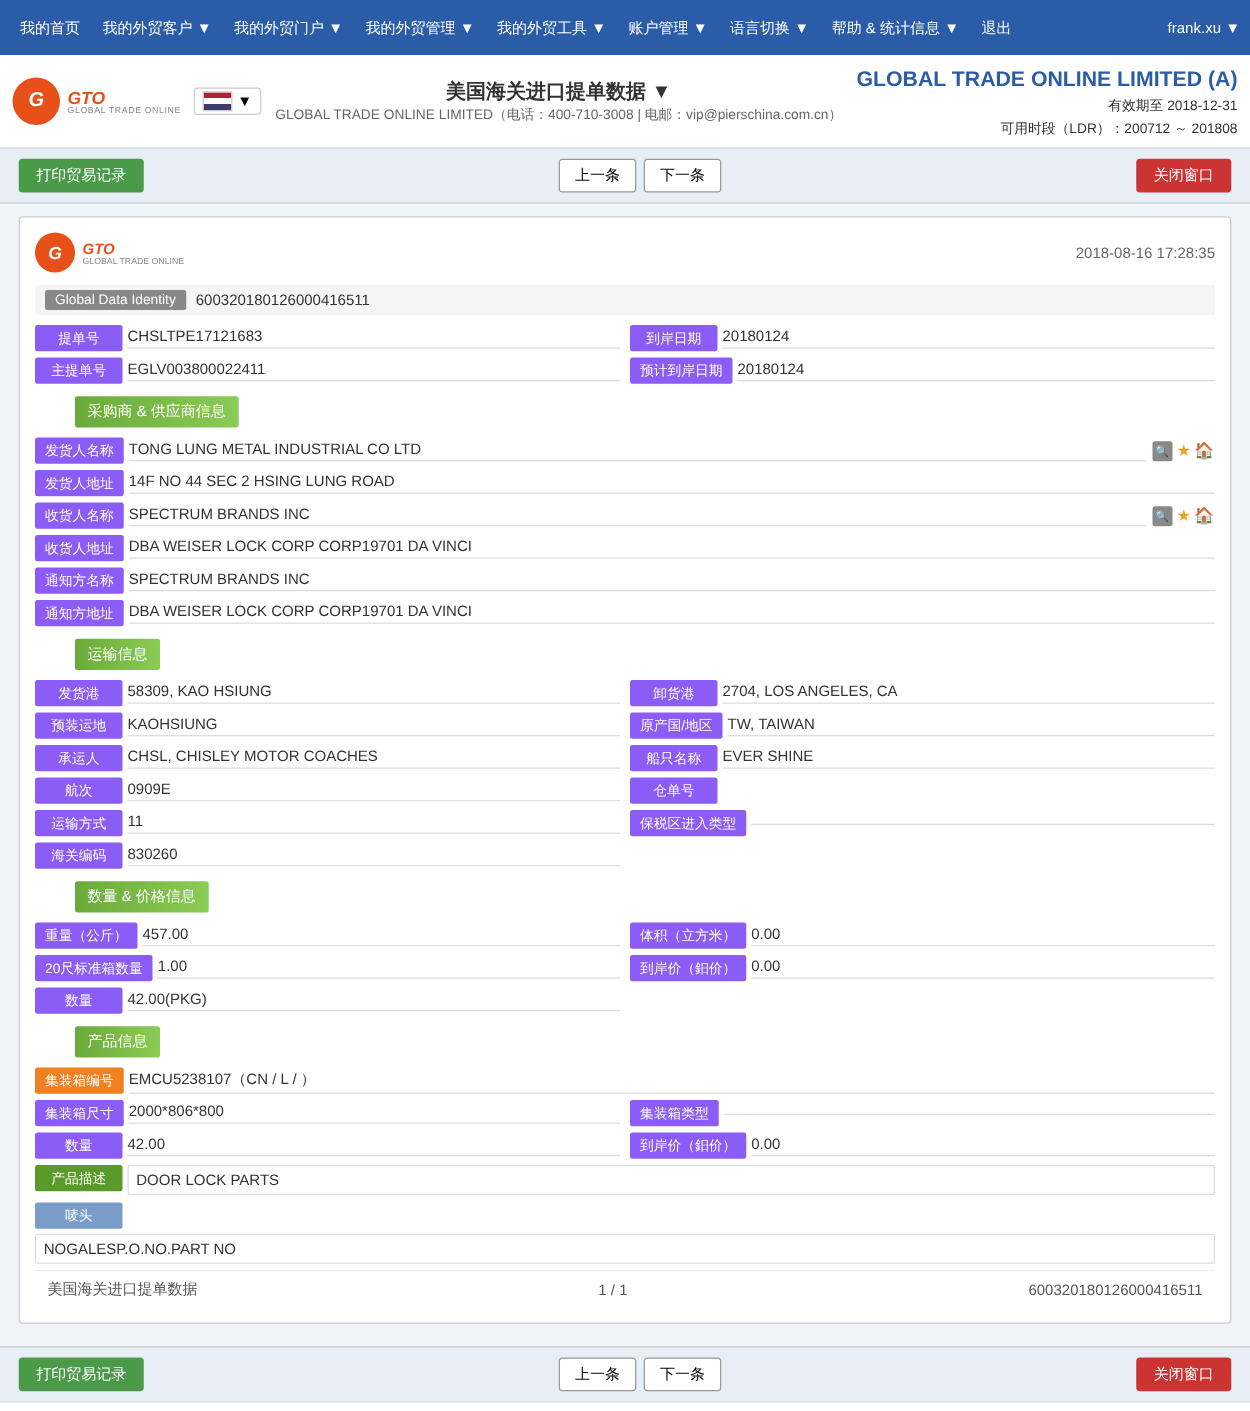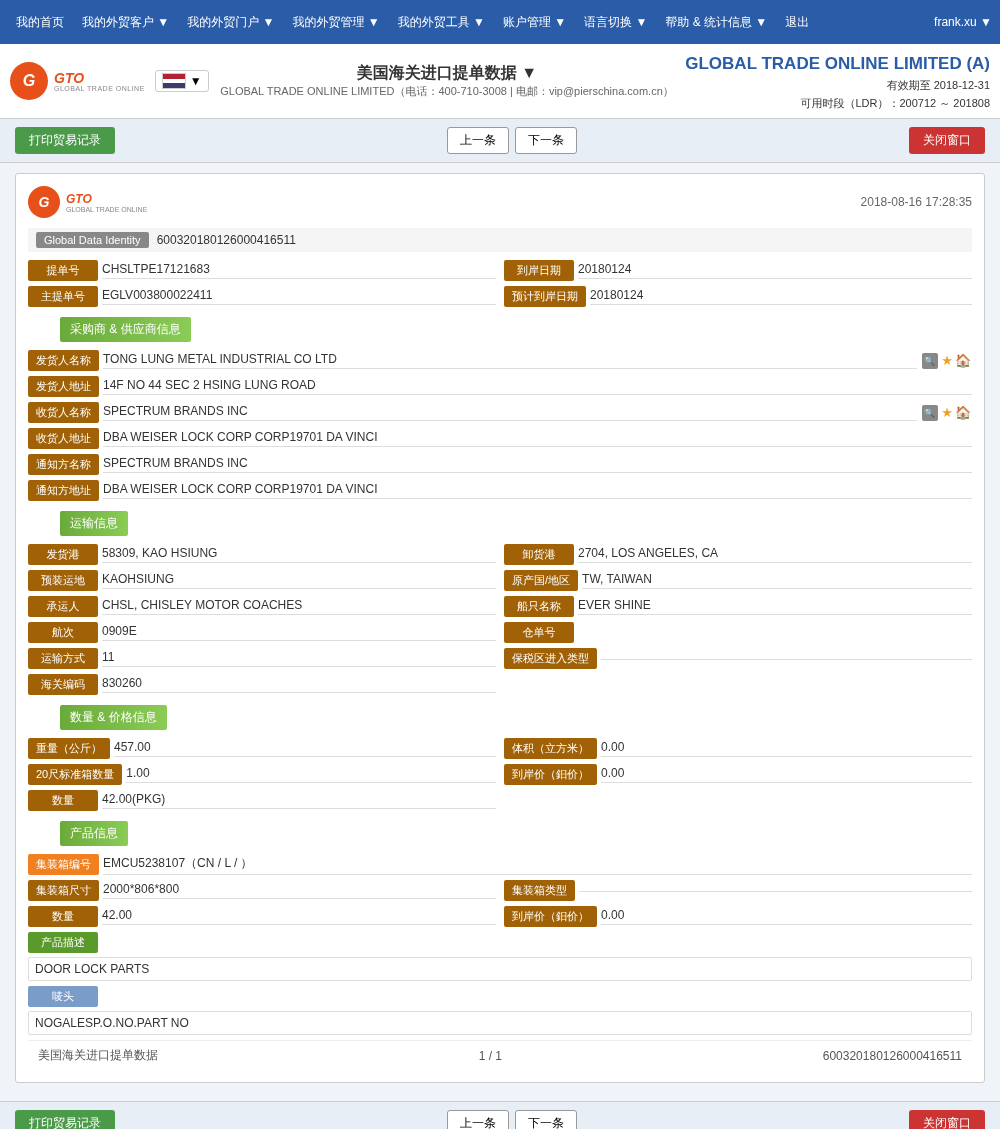--- a/index.html
+++ b/index.html
@@ -37,21 +37,21 @@
     .card-date { font-size: 12px; color: #666; }
 
     
     .gdi-row { display: flex; align-items: center; margin-bottom: 8px; background: #f5f5f5; padding: 4px 8px; }
     .gdi-label { background: #888; color: #fff; font-size: 11px; padding: 2px 8px; border-radius: 2px; white-space: nowrap; margin-right: 8px; }
     .gdi-value { font-size: 12px; color: #333; }
 
     
     .field-row { display: flex; margin-bottom: 5px; gap: 8px; }
     .field-item { display: flex; align-items: center; flex: 1; }
-    .field-label { background: #a16207; color: #fff; font-size: 11px; padding: 3px 8px; border-radius: 2px; white-space: nowrap; min-width: 70px; text-align: center; margin-right: 4px; }
+    .field-label { background: #8b5cf6; color: #fff; font-size: 11px; padding: 3px 8px; border-radius: 2px; white-space: nowrap; min-width: 70px; text-align: center; margin-right: 4px; }
     .field-value { font-size: 12px; color: #333; border-bottom: 1px solid #ddd; flex: 1; padding-bottom: 2px; }
 
     
     .section-header { background: linear-gradient(to right, #6aaa3a, #8acc55); color: #fff; font-size: 12px; padding: 4px 10px; border-radius: 2px; margin-bottom: 8px; display: inline-block; margin-left: 32px; }
 
     
     .field-icons { display: flex; gap: 3px; margin-left: 5px; }
     .icon-search { width: 16px; height: 16px; background: #888; border-radius: 2px; display: inline-flex; align-items: center; justify-content: center; cursor: pointer; color: #fff; font-size: 9px; }
     .icon-star { color: #f0a020; font-size: 13px; cursor: pointer; }
     .icon-home { color: #e8501a; font-size: 13px; cursor: pointer; }
@@ -369,21 +369,21 @@
           <span class="field-value">42.00</span>
         </div>
         <div class="field-item">
           <span class="field-label">到岸价（鈤价）</span>
           <span class="field-value">0.00</span>
         </div>
       </div>
 
       
       <div class="field-row">
-        <div class="field-item" style="flex-direction:column; align-items:flex-start;">
+        <div class="field-item" style="flex-direction:row; align-items:flex-start;">
           <span class="field-label label-green-dark" style="background:#5a9a2a; margin-bottom:4px;">产品描述</span>
           <span class="field-value" style="width:100%; padding: 4px 6px; border: 1px solid #ddd; border-radius:2px;">DOOR LOCK PARTS</span>
         </div>
       </div>
 
       
       <div class="field-row">
         <div class="field-item" style="flex-direction:column; align-items:flex-start;">
           <span class="field-label" style="background:#7a9cc8; margin-bottom:4px;">唛头</span>
           <span class="field-value" style="width:100%; padding: 4px 6px; border: 1px solid #ddd; border-radius:2px;">NOGALESP.O.NO.PART NO</span>

